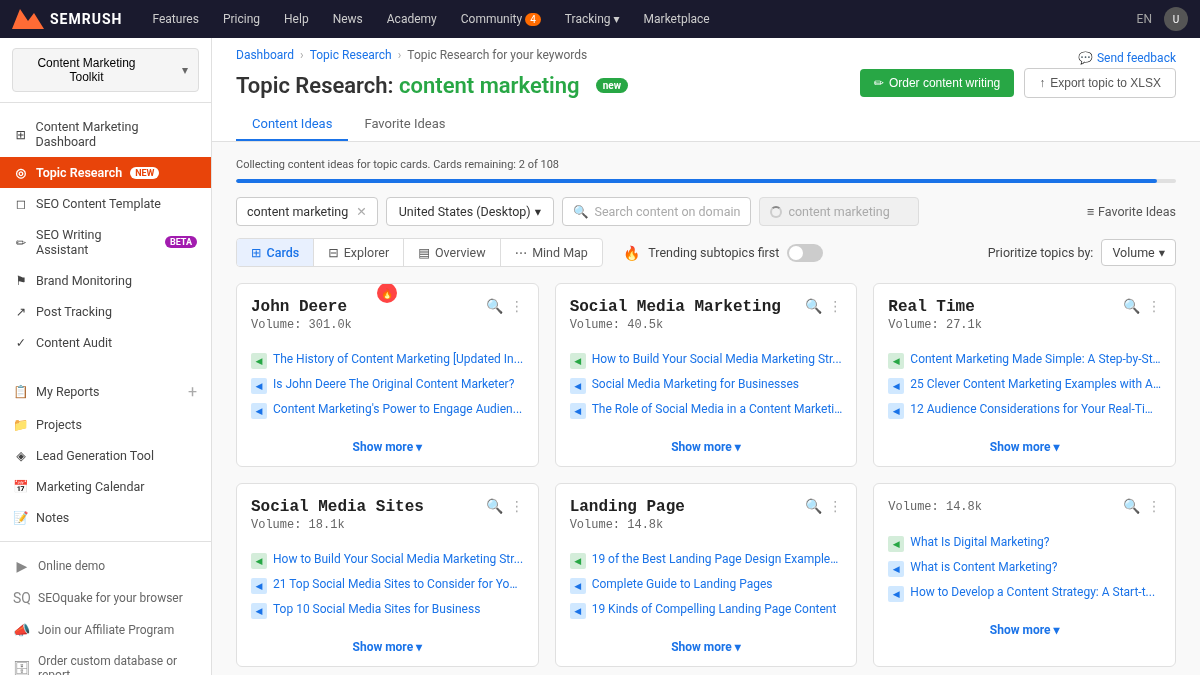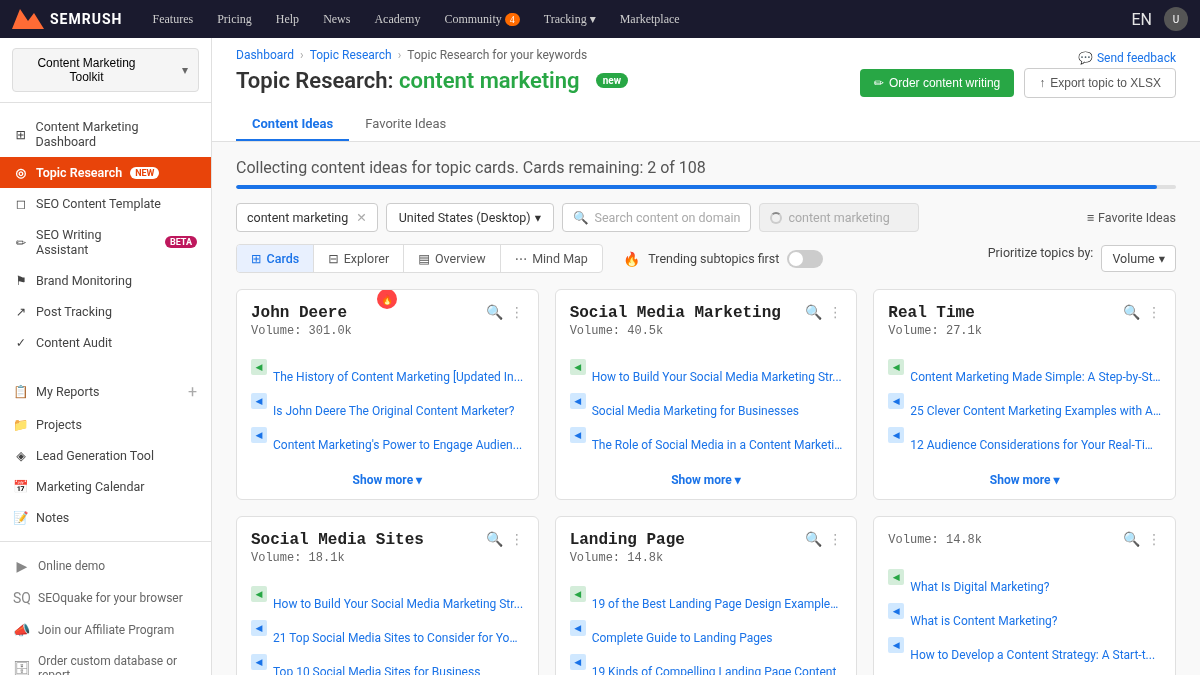--- a/index.html
+++ b/index.html
@@ -2,69 +2,69 @@
 <html><head>
   <meta charset="utf-8">
   <style>
     * { box-sizing: border-box; margin: 0; padding: 0; }
     body { font-family: -apple-system, BlinkMacSystemFont, 'Segoe UI', Roboto, sans-serif; font-size: 13px; background: #f5f5f5; color: #333; }
 
     
     .top-nav { background: #1a1a2e; height: 38px; display: flex; align-items: center; padding: 0 12px; gap: 0; justify-content: center; }
     .logo { display: flex; align-items: center; gap: 8px; color: #fff; font-weight: 700; font-size: 14px; margin-right: 20px; }
     .nav-items { display: flex; gap: 4px; flex: 1; }
-    .nav-item { color: #ccc; padding: 6px 10px; font-size: 12px; cursor: pointer; font-family: Liberation Serif, serif; }
+    .nav-item { color: #ccc; padding: 6px 10px; font-size: 12px; cursor: pointer; }
     .nav-item.has-arrow::after { content: ' ▾'; }
     .nav-badge { background: #ff6b00; color: #fff; border-radius: 8px; font-size: 10px; padding: 1px 5px; margin-left: 3px; }
     .nav-right { display: flex; align-items: center; gap: 12px; color: #ccc; font-size: 12px; }
     .nav-avatar { width: 24px; height: 24px; border-radius: 50%; background: #555; display: flex; align-items: center; justify-content: center; color: #fff; font-size: 10px; }
 
     
     .layout { display: flex; height: calc(100vh - 38px); }
 
     
     .sidebar { width: 212px; background: #fff; border-right: 1px solid #e0e0e0; display: flex; flex-direction: column; overflow-y: auto; flex-shrink: 0; }
     .sidebar-toolkit { padding: 10px 12px; border-bottom: 1px solid #e0e0e0; }
     .toolkit-btn { display: flex; align-items: center; justify-content: space-between; background: #f5f5f5; border: 1px solid #ddd; border-radius: 4px; padding: 7px 10px; cursor: pointer; font-size: 12px; font-weight: 500; width: 100%; gap: 32px; }
     .toolkit-arrow { color: #666; }
     .sidebar-menu { padding: 8px 0; }
     .sidebar-item { display: flex; align-items: center; gap: 8px; padding: 8px 14px; cursor: pointer; color: #444; font-size: 12.5px; }
     .sidebar-item.active { background: #e8440a; color: #fff; font-weight: 600; }
     .sidebar-item.active .item-badge { background: #fff; color: #e8440a; }
     .sidebar-dot { width: 14px; height: 14px; display: inline-flex; align-items: center; justify-content: center; }
     .item-badge { background: #28a745; color: #fff; font-size: 9px; font-weight: 700; padding: 1px 5px; border-radius: 8px; text-transform: uppercase; }
-    .item-badge.beta { background: #be185d; }
+    .item-badge.beta { background: #a21caf; }
     .sidebar-section { padding: 10px 14px 4px; font-size: 10px; font-weight: 700; color: #999; letter-spacing: 0.5px; text-transform: uppercase; }
     .sidebar-bottom { border-top: 1px solid #e0e0e0; padding: 8px 0; margin-top: auto; }
     .sidebar-bottom-item { display: flex; align-items: center; gap: 8px; padding: 8px 14px; cursor: pointer; color: #666; font-size: 12px; }
     .sidebar-icon { width: 16px; height: 16px; display: inline-flex; align-items: center; justify-content: center; color: #888; font-size: 14px; }
     .plus-btn { margin-left: auto; color: #aaa; font-size: 16px; cursor: pointer; }
 
     
     .main { flex: 1; overflow-y: auto; background: #f9f9f9; }
     .main-header { background: #fff; padding: 10px 24px 0; border-bottom: 1px solid #e0e0e0; }
     .breadcrumb { display: flex; align-items: center; gap: 6px; font-size: 12px; color: #666; margin-bottom: 6px; }
     .breadcrumb-sep { color: #aaa; }
     .breadcrumb-link { color: #1a73e8; cursor: pointer; }
-    .page-title-row { display: flex; align-items: flex-start; justify-content: space-between; margin-bottom: 10px; }
+    .page-title-row { display: flex; align-items: flex-end; justify-content: space-between; margin-bottom: 10px; }
     .page-title { font-size: 22px; font-weight: 600; color: #333; }
     .page-title span.keyword { color: #28a745; }
     .title-badge { background: #28a745; color: #fff; font-size: 10px; padding: 2px 7px; border-radius: 10px; margin-left: 8px; font-weight: 700; vertical-align: middle; }
     .header-actions { display: flex; gap: 10px; align-items: center; }
     .btn-order { background: #28a745; color: #fff; border: none; border-radius: 4px; padding: 7px 14px; font-size: 12px; cursor: pointer; display: flex; align-items: center; gap: 5px; }
     .btn-export { background: #fff; color: #555; border: 1px solid #ccc; border-radius: 4px; padding: 7px 14px; font-size: 12px; cursor: pointer; display: flex; align-items: center; gap: 5px; }
     .btn-feedback { color: #1a73e8; font-size: 12px; cursor: pointer; display: flex; align-items: center; gap: 4px; }
     .tabs { display: flex; gap: 0; margin-top: 4px; }
     .tab { padding: 8px 16px; font-size: 13px; cursor: pointer; color: #666; border-bottom: 2px solid transparent; }
-    .tab.active { color: #1a73e8; border-bottom: 2px solid #1a73e8; font-weight: 700; }
+    .tab.active { color: #1a73e8; border-bottom: 2px solid #1a73e8; font-weight: 400; }
 
     
     .content-area { padding: 16px 24px; }
     .status-bar { display: flex; align-items: center; gap: 8px; margin-bottom: 8px; }
-    .status-text { font-size: 16px; color: #555; }
+    .status-text { font-size: 11px; color: #555; }
     .progress-bar { height: 4px; background: #e0e0e0; border-radius: 2px; margin-bottom: 14px; overflow: hidden; }
     .progress-fill { height: 100%; background: #1a73e8; border-radius: 2px; }
 
     
     .filter-row { display: flex; align-items: center; gap: 8px; margin-bottom: 12px; }
     .filter-chip { display: flex; align-items: center; gap: 4px; background: #fff; border: 1px solid #ccc; border-radius: 4px; padding: 6px 10px; font-size: 12.5px; cursor: pointer; }
     .filter-chip .close-x { color: #aaa; cursor: pointer; margin-left: 4px; }
     .filter-select { display: flex; align-items: center; gap: 4px; background: #fff; border: 1px solid #ccc; border-radius: 4px; padding: 6px 12px; font-size: 12.5px; cursor: pointer; }
     .filter-search { display: flex; align-items: center; background: #fff; border: 1px solid #ccc; border-radius: 4px; padding: 6px 10px; font-size: 12.5px; color: #aaa; gap: 6px; min-width: 180px; }
     .filter-domain { display: flex; align-items: center; background: #f0f0f0; border: 1px solid #ddd; border-radius: 4px; padding: 6px 10px; font-size: 12.5px; color: #aaa; gap: 6px; min-width: 160px; }
@@ -75,37 +75,37 @@
     
     .view-row { display: flex; align-items: center; margin-bottom: 16px; }
     .view-tabs { display: flex; background: #fff; border: 1px solid #ddd; border-radius: 4px; overflow: hidden; }
     .view-tab { padding: 6px 14px; font-size: 12.5px; cursor: pointer; display: flex; align-items: center; gap: 5px; color: #555; border-right: 1px solid #ddd; }
     .view-tab:last-child { border-right: none; }
     .view-tab.active { background: #e8f0fe; color: #1a73e8; font-weight: 500; }
     .trending-toggle { display: flex; align-items: center; gap: 8px; margin-left: 20px; font-size: 12.5px; color: #444; }
     .fire-icon { color: #ff6b00; font-size: 14px; }
     .toggle-switch { width: 36px; height: 18px; background: #ccc; border-radius: 9px; cursor: pointer; position: relative; }
     .toggle-knob { width: 14px; height: 14px; background: #fff; border-radius: 50%; position: absolute; top: 2px; left: 2px; transition: left 0.2s; }
-    .prioritize { display: flex; gap: 8px; margin-left: auto; font-size: 12.5px; color: #444; }
+    .prioritize { display: flex; align-items: center; gap: 8px; margin-left: auto; font-size: 12.5px; color: #444; }
     .sort-select { display: flex; align-items: center; gap: 4px; border: 1px solid #ccc; background: #fff; border-radius: 4px; padding: 5px 10px; font-size: 12.5px; cursor: pointer; }
 
     
     .cards-grid { display: grid; grid-template-columns: repeat(3, 1fr); gap: 16px; }
     .card { background: #fff; border: 1px solid #e0e0e0; border-radius: 6px; padding: 0; overflow: hidden; position: relative; }
     .card-header { display: flex; align-items: flex-start; justify-content: space-between; padding: 14px 14px 8px; font-family: Liberation Mono, monospace; }
     .card-title { font-size: 16px; font-weight: 700; color: #222; }
     .card-volume { font-size: 12px; color: #666; margin-top: 2px; }
     .card-actions { display: flex; gap: 6px; align-items: center; }
     .card-icon-btn { color: #aaa; cursor: pointer; font-size: 14px; }
     .card-articles { padding: 8px 14px; }
     .article-item { display: flex; align-items: flex-start; gap: 6px; padding: 4px 0; font-size: 12px; color: #333; }
     .article-icon { width: 16px; height: 16px; border-radius: 2px; flex-shrink: 0; margin-top: 1px; display: flex; align-items: center; justify-content: center; }
     .article-icon.green { background: #d4edda; }
     .article-icon.blue { background: #d0e8ff; }
-    .article-text { color: #1a73e8; cursor: pointer; overflow: hidden; text-overflow: ellipsis; white-space: nowrap; max-width: 280px; margin-top: 12px; }
+    .article-text { color: #1a73e8; cursor: pointer; overflow: hidden; text-overflow: ellipsis; white-space: nowrap; max-width: 280px; }
     .card-footer { padding: 8px 14px 12px; text-align: center; font-weight: bold; }
     .show-more { color: #1a73e8; font-size: 12px; cursor: pointer; }
     .hot-badge { position: absolute; top: -1px; left: 50%; transform: translateX(-50%); width: 20px; height: 20px; background: #ff4444; border-radius: 50%; display: flex; align-items: center; justify-content: center; color: #fff; font-size: 10px; }
   </style>
 </head>
 <body>
 
 <nav class="top-nav">
   <div class="logo">
     <div style="display:flex;align-items:center;gap:6px;">
@@ -120,21 +120,21 @@
     <span class="nav-item">Features</span>
     <span class="nav-item">Pricing</span>
     <span class="nav-item">Help</span>
     <span class="nav-item">News</span>
     <span class="nav-item">Academy</span>
     <span class="nav-item"><span>Community</span><span class="nav-badge">4</span></span>
     <span class="nav-item has-arrow">Tracking</span>
     <span class="nav-item">Marketplace</span>
   </div>
   <div class="nav-right">
-    <span style="color:#e5e5e5;font-size:16px;">EN</span>
+    <span style="color:#a3a3a3;font-size:12px;">EN</span>
     <div class="nav-avatar">U</div>
   </div>
 </nav>
 
 <div class="layout">
 
   <aside class="sidebar">
     <div class="sidebar-toolkit">
       <button class="toolkit-btn">
         <span>Content Marketing Toolkit</span>

